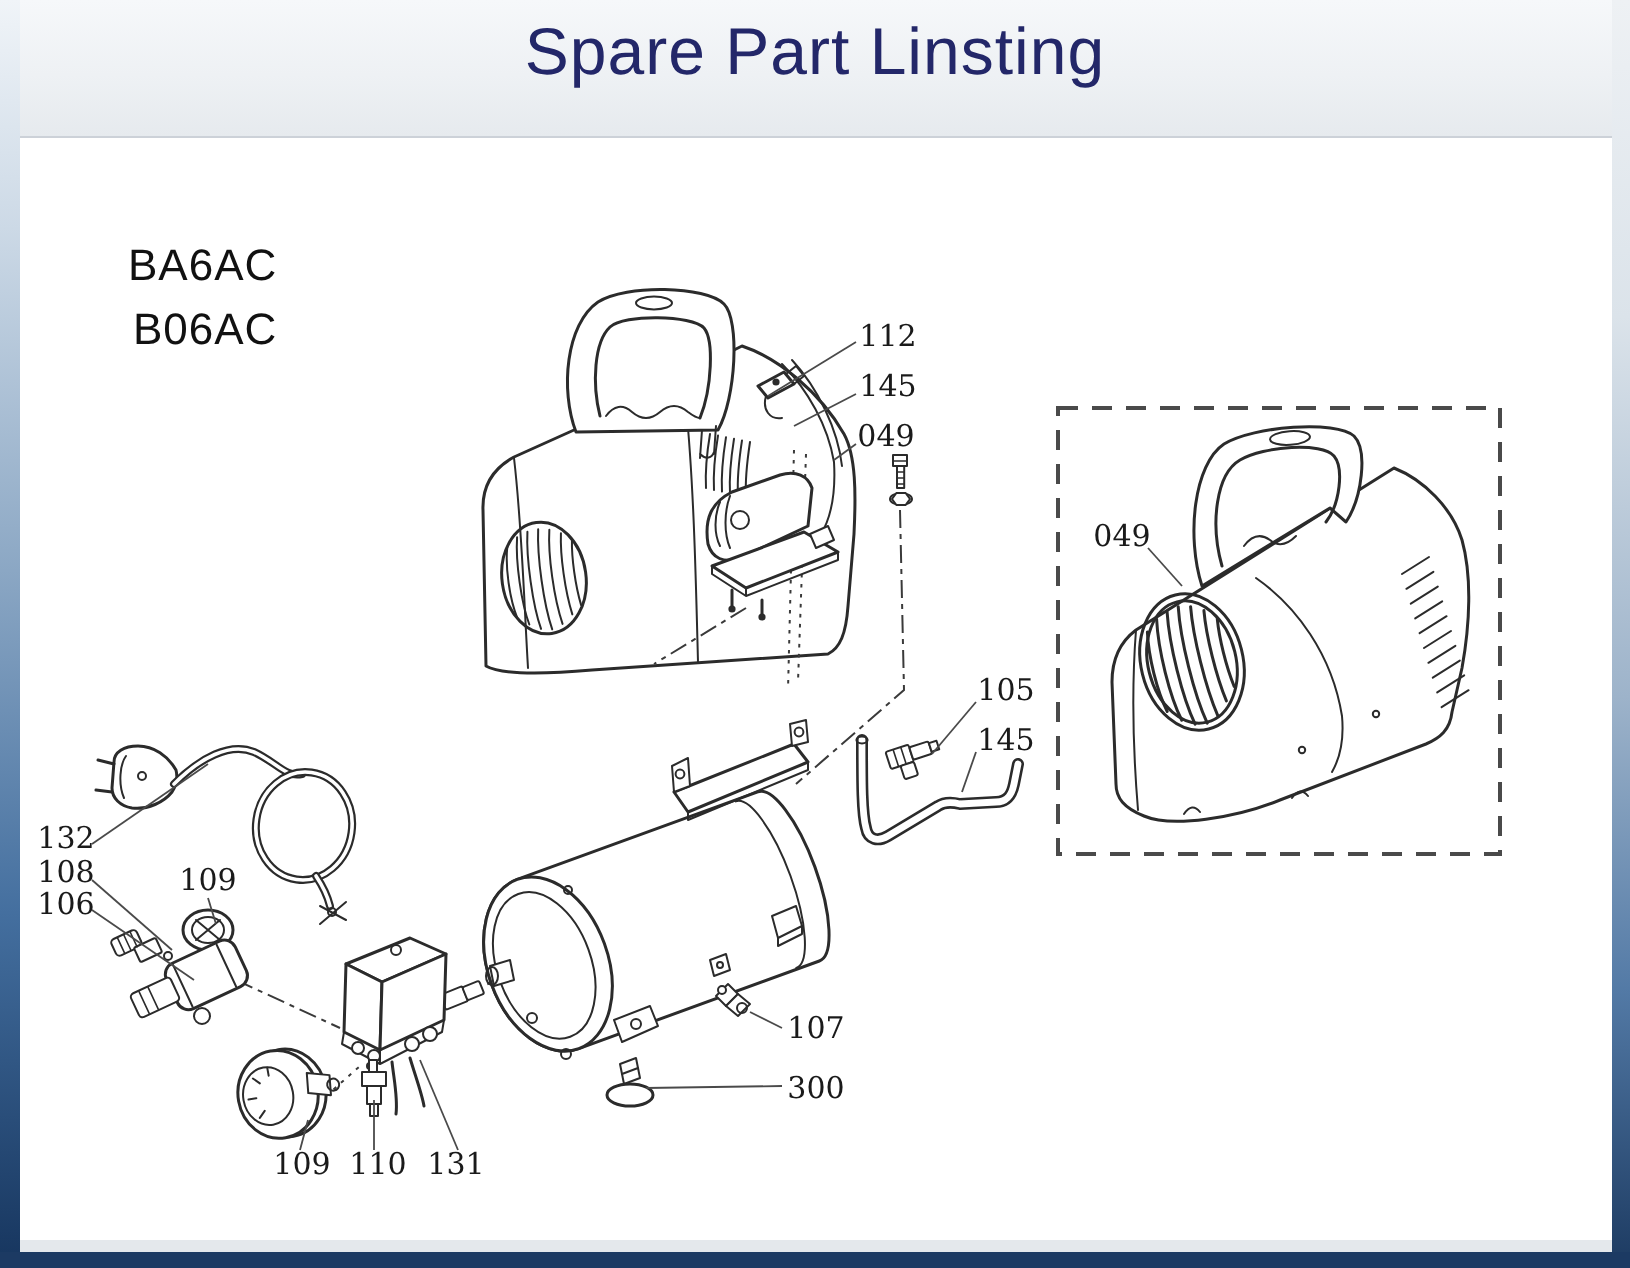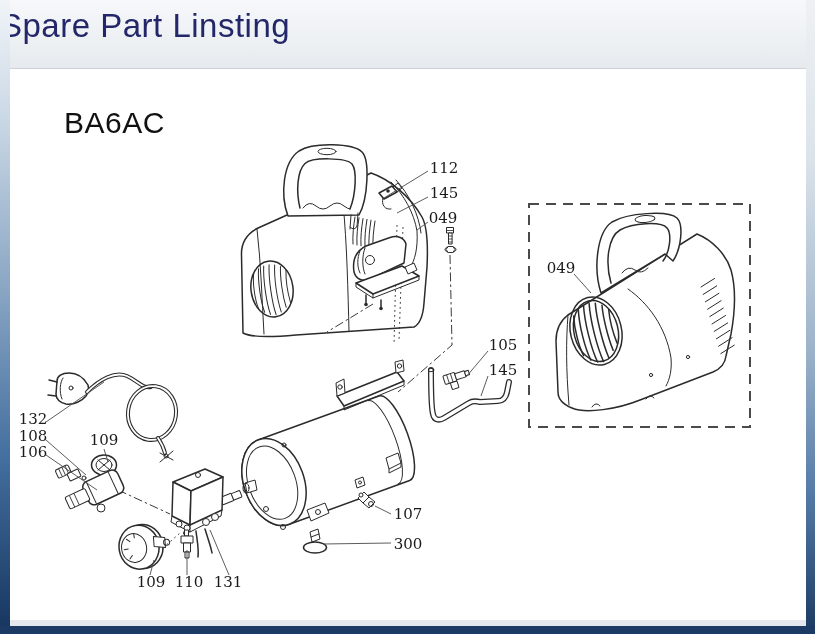--- a/index.html
+++ b/index.html
@@ -4,21 +4,21 @@
 <style>
   html,body{margin:0;padding:0;}
   body{
     width:815px;height:634px;position:relative;overflow:hidden;
     background:#e4e8ec;
     font-family:"Liberation Sans",sans-serif;
   }
   .header{
     position:absolute;left:0;top:0;width:815px;height:68px;
     background:linear-gradient(to bottom,#f6f8fa 0%,#eef1f4 55%,#e6eaee 100%);
-    text-align:left;
+    text-align:center;
   }
   .title{
     margin-top:7px;font-size:33px;font-weight:500;letter-spacing:.5px;
     color:var(--title-text,#232769);
   }
   .subtitle{
     margin-top:1px;font-size:17px;font-weight:400;
     color:var(--title-text,#232769);
   }
   .edge{position:absolute;top:0;height:634px;}
@@ -26,22 +26,22 @@
     background:linear-gradient(to bottom,#f0f4f8 0%,#ccd9e6 18%,#8ba7c4 45%,#446f9f 72%,#16355e 100%);}
   .edge-right{left:806px;width:9px;
     background:linear-gradient(to bottom,#eef1f4 0%,#dbe3ea 25%,#9db3ca 55%,#537aa6 78%,#1c3a61 100%);}
   .bottom-bar{position:absolute;left:0;top:626px;width:815px;height:8px;
     background:var(--bottom-bar,#1c3a63);}
   .canvas{
     position:absolute;left:10px;top:68px;width:796px;height:552px;
     background:var(--canvas-bg,#ffffff);border-top:1px solid #ccd1d8;box-sizing:border-box;
   }
   .models{
-    position:absolute;left:54px;top:38px;
-    font-size:30px;line-height:32px;font-weight:500;color:var(--model-text,#111111);
+    position:absolute;left:54px;top:48px;
+    font-size:22px;line-height:32px;font-weight:500;color:var(--model-text,#111111);
     letter-spacing:.5px;
     text-align:right;
   }
   svg{position:absolute;left:0;top:0;}
   .art{stroke:var(--line-art,#2b2b2b);fill:none;stroke-width:1.5;stroke-linecap:round;stroke-linejoin:round;}
   .artf{stroke:var(--line-art,#2b2b2b);fill:#ffffff;stroke-width:1.5;stroke-linejoin:round;}
   .thin{stroke-width:1;}
   .sw08{stroke-width:.8;}
   .tube{stroke:var(--line-art,#2b2b2b);fill:none;stroke-width:6;stroke-linecap:round;stroke-linejoin:round;}
   .tube-in{stroke:#ffffff;fill:none;stroke-width:3.4;stroke-linecap:round;stroke-linejoin:round;}
@@ -57,20 +57,21 @@
 </head>
 <body>
 
 <div class="header">
   <div class="title">Spare Part Linsting</div>
 </div>
 
 <div class="canvas">
   <div class="models">
     <div>BA6AC</div>
+    <div>B06AC</div>
   </div>
 
   <svg id="diagram-svg" width="796" height="552" viewBox="10 68 796 552">
 
     <g>
       <path class="artf" d="M 243,332 L 241.5,254 C 241,241 247,233 257,227.5 L 287,214 L 371,172
                            C 389,178 410,195 422,216 C 428,227 428,246 427,266 L 424,302
                            C 423,316 420,323 414,326 L 296,334 C 268,336.5 250,336 243,332 Z"></path>
       <path class="art thin" d="M 257,228 C 261,262 262,300 264,333"></path>
       <path class="art thin" d="M 343,202 C 347,242 348,292 349,330"></path>

